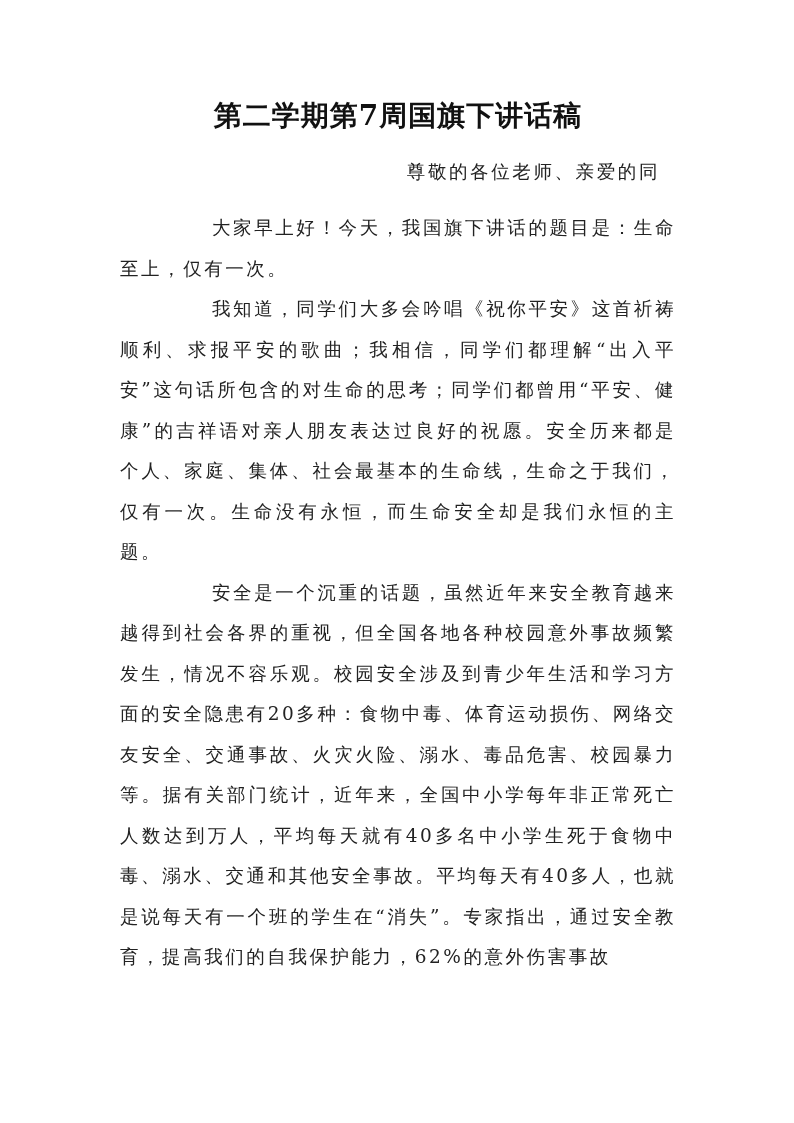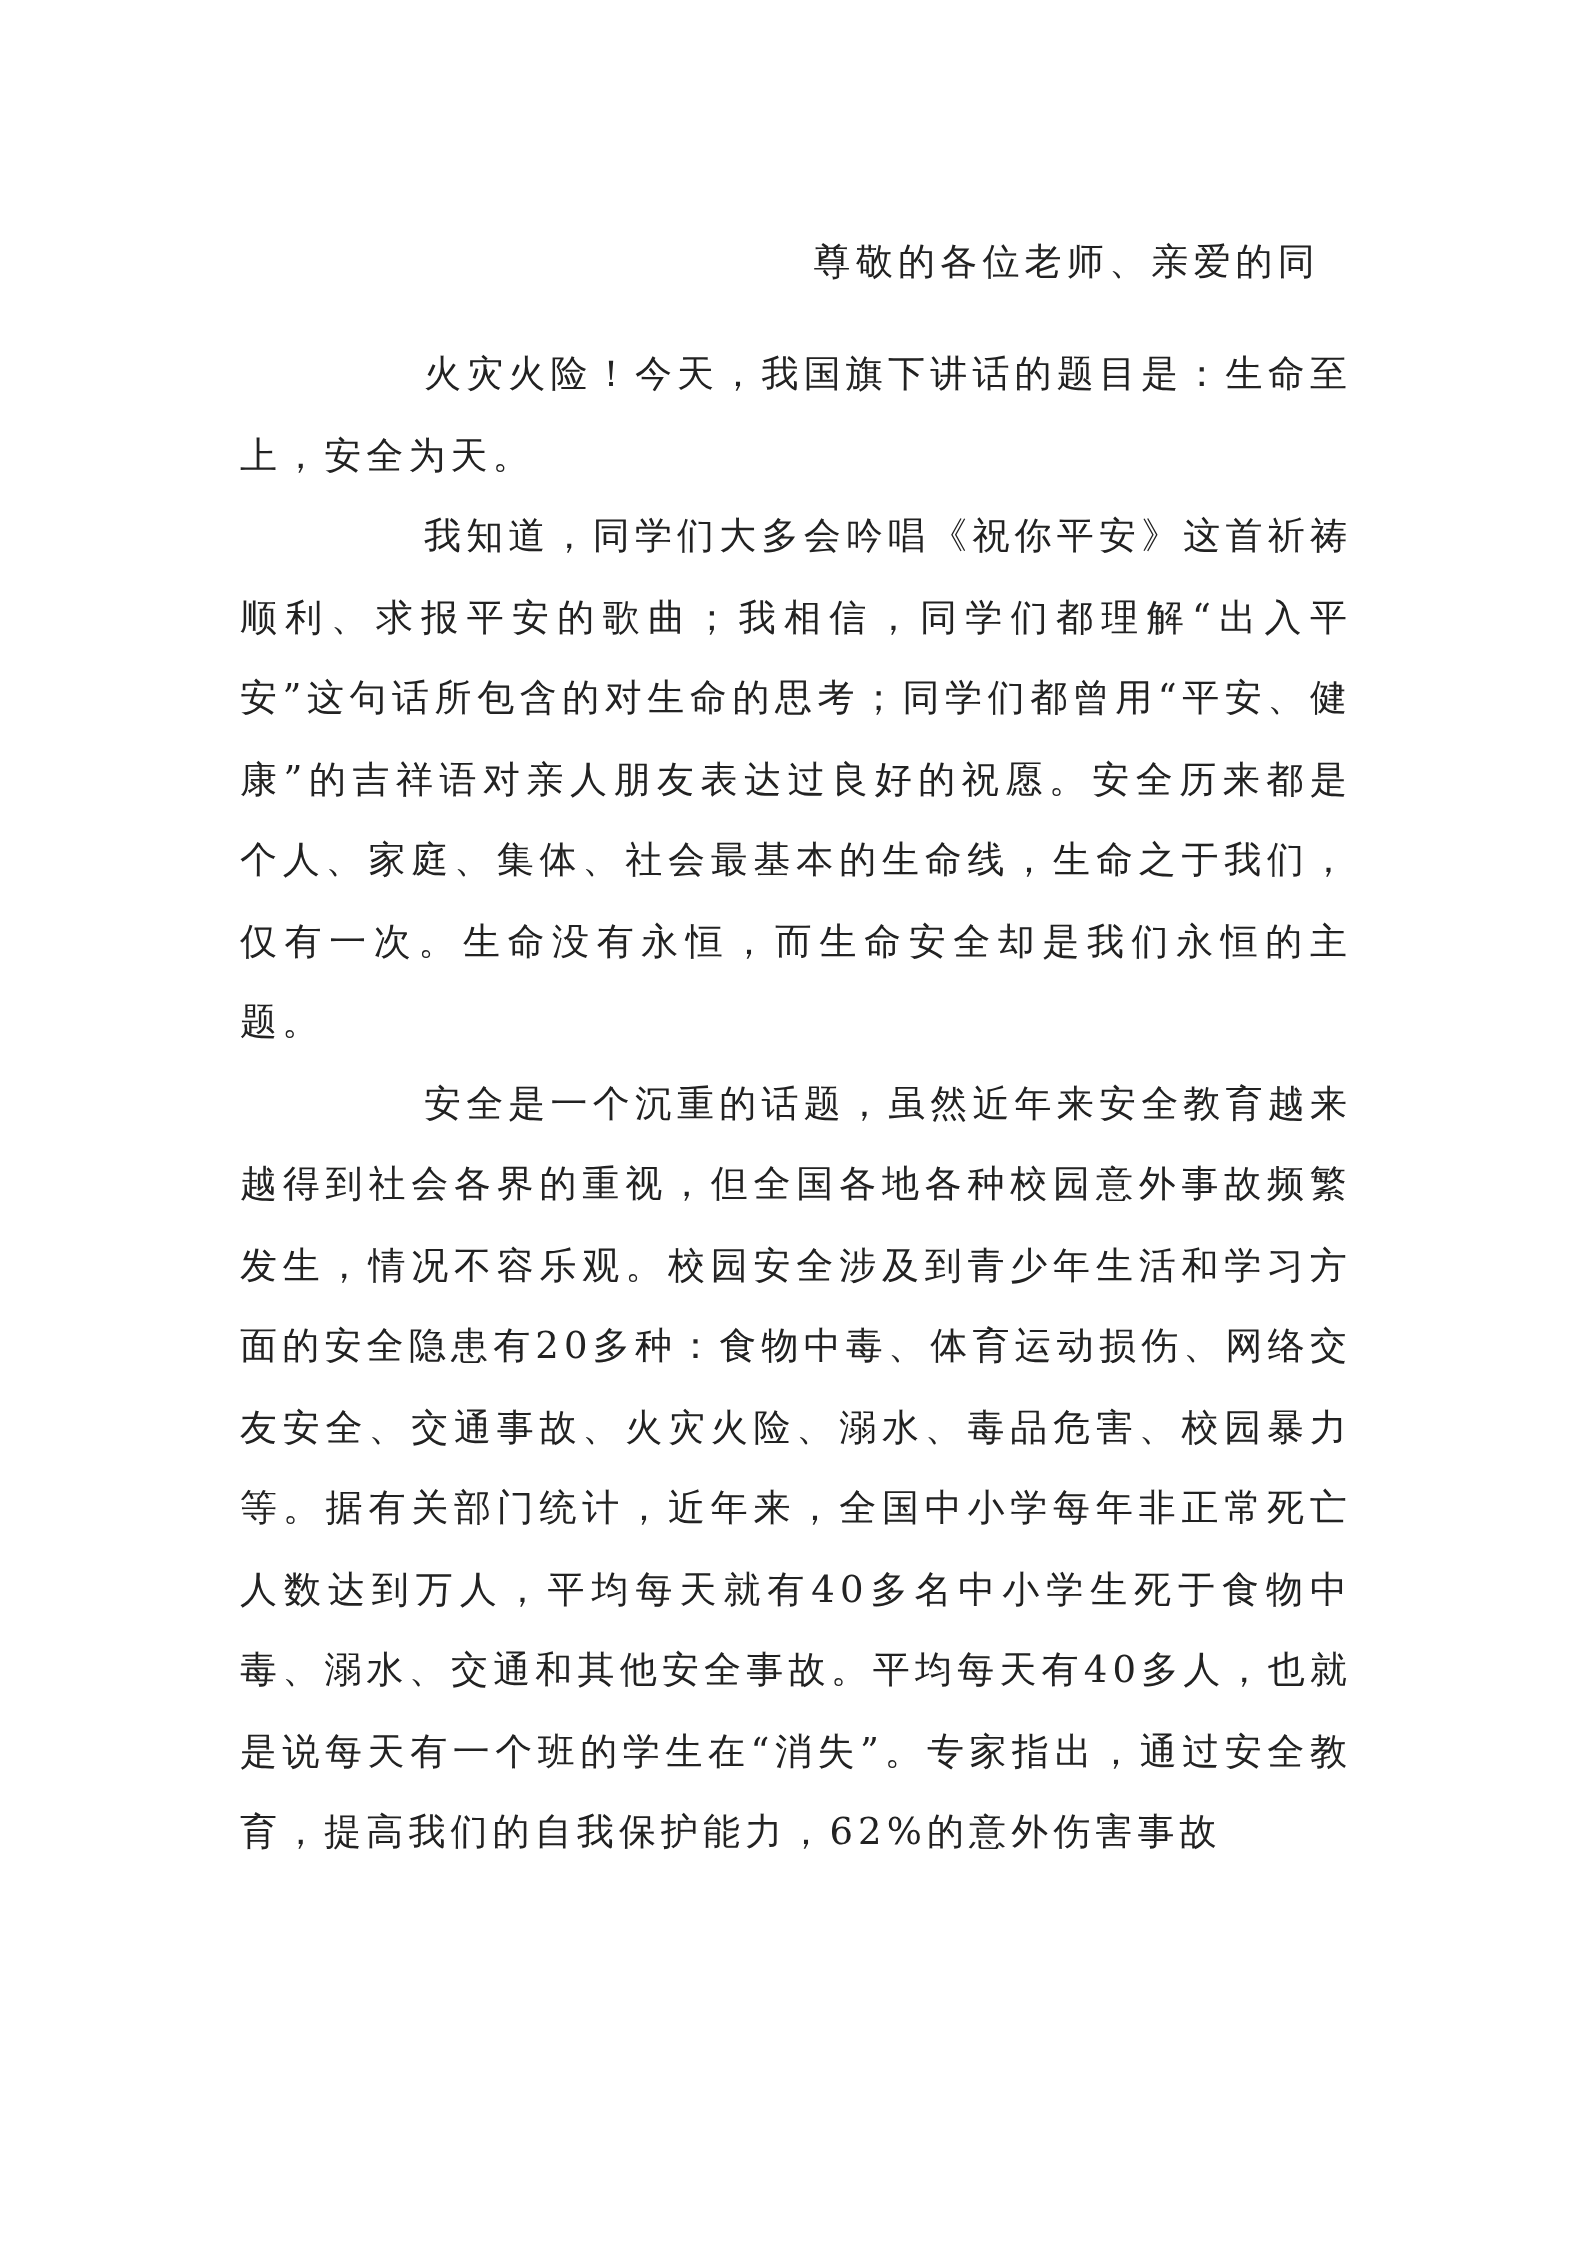--- a/index.html
+++ b/index.html
@@ -51,17 +51,18 @@
     text-align: justify;
     text-indent: 92px;
     margin: 0;
     word-break: break-all;
   }
 </style>
 </head>
 <body>
 
 <div class="page">
+  <h1 class="title">第二学期第7周国旗下讲话稿</h1>
   <p class="salutation-line1">尊敬的各位老师、亲爱的同</p>
-  <p class="para">火灾火险！今天，我国旗下讲话的题目是：生命至上，安全为天。</p>
+  <p class="para">大家早上好！今天，我国旗下讲话的题目是：生命至上，仅有一次。</p>
   <p class="para">我知道，同学们大多会吟唱《祝你平安》这首祈祷顺利、求报平安的歌曲；我相信，同学们都理解“出入平安”这句话所包含的对生命的思考；同学们都曾用“平安、健康”的吉祥语对亲人朋友表达过良好的祝愿。安全历来都是个人、家庭、集体、社会最基本的生命线，生命之于我们，仅有一次。生命没有永恒，而生命安全却是我们永恒的主题。</p>
   <p class="para">安全是一个沉重的话题，虽然近年来安全教育越来越得到社会各界的重视，但全国各地各种校园意外事故频繁发生，情况不容乐观。校园安全涉及到青少年生活和学习方面的安全隐患有20多种：食物中毒、体育运动损伤、网络交友安全、交通事故、火灾火险、溺水、毒品危害、校园暴力等。据有关部门统计，近年来，全国中小学每年非正常死亡人数达到万人，平均每天就有40多名中小学生死于食物中毒、溺水、交通和其他安全事故。平均每天有40多人，也就是说每天有一个班的学生在“消失”。专家指出，通过安全教育，提高我们的自我保护能力，62%的意外伤害事故</p>
 </div>
 
 </body></html>

